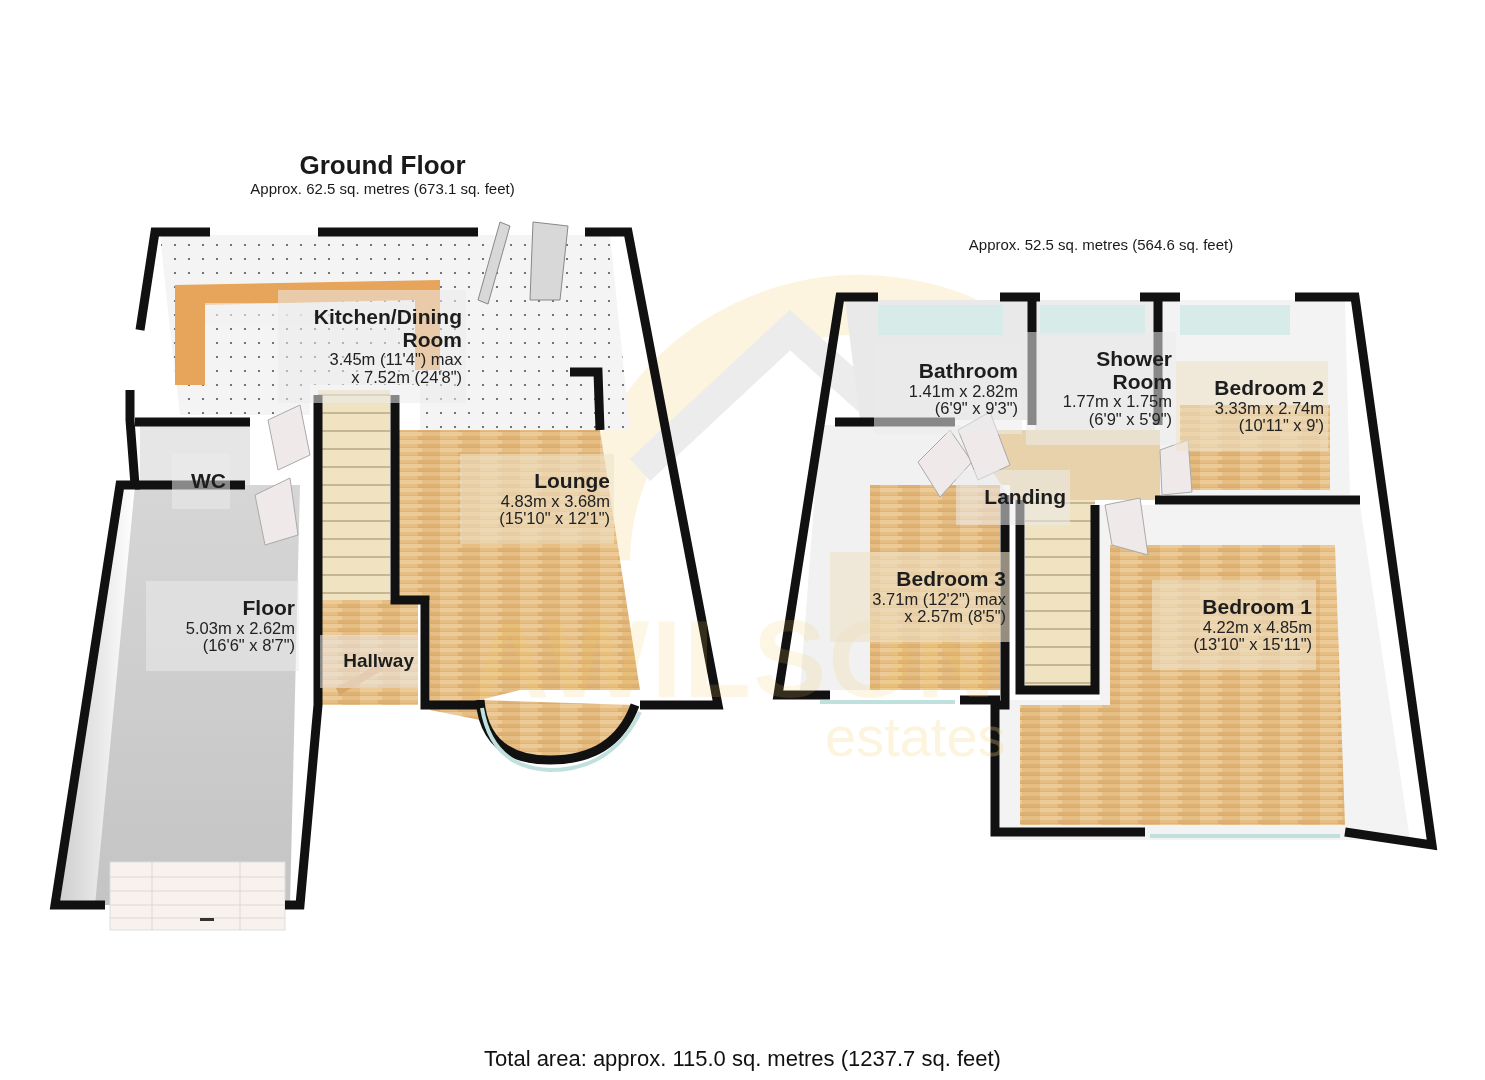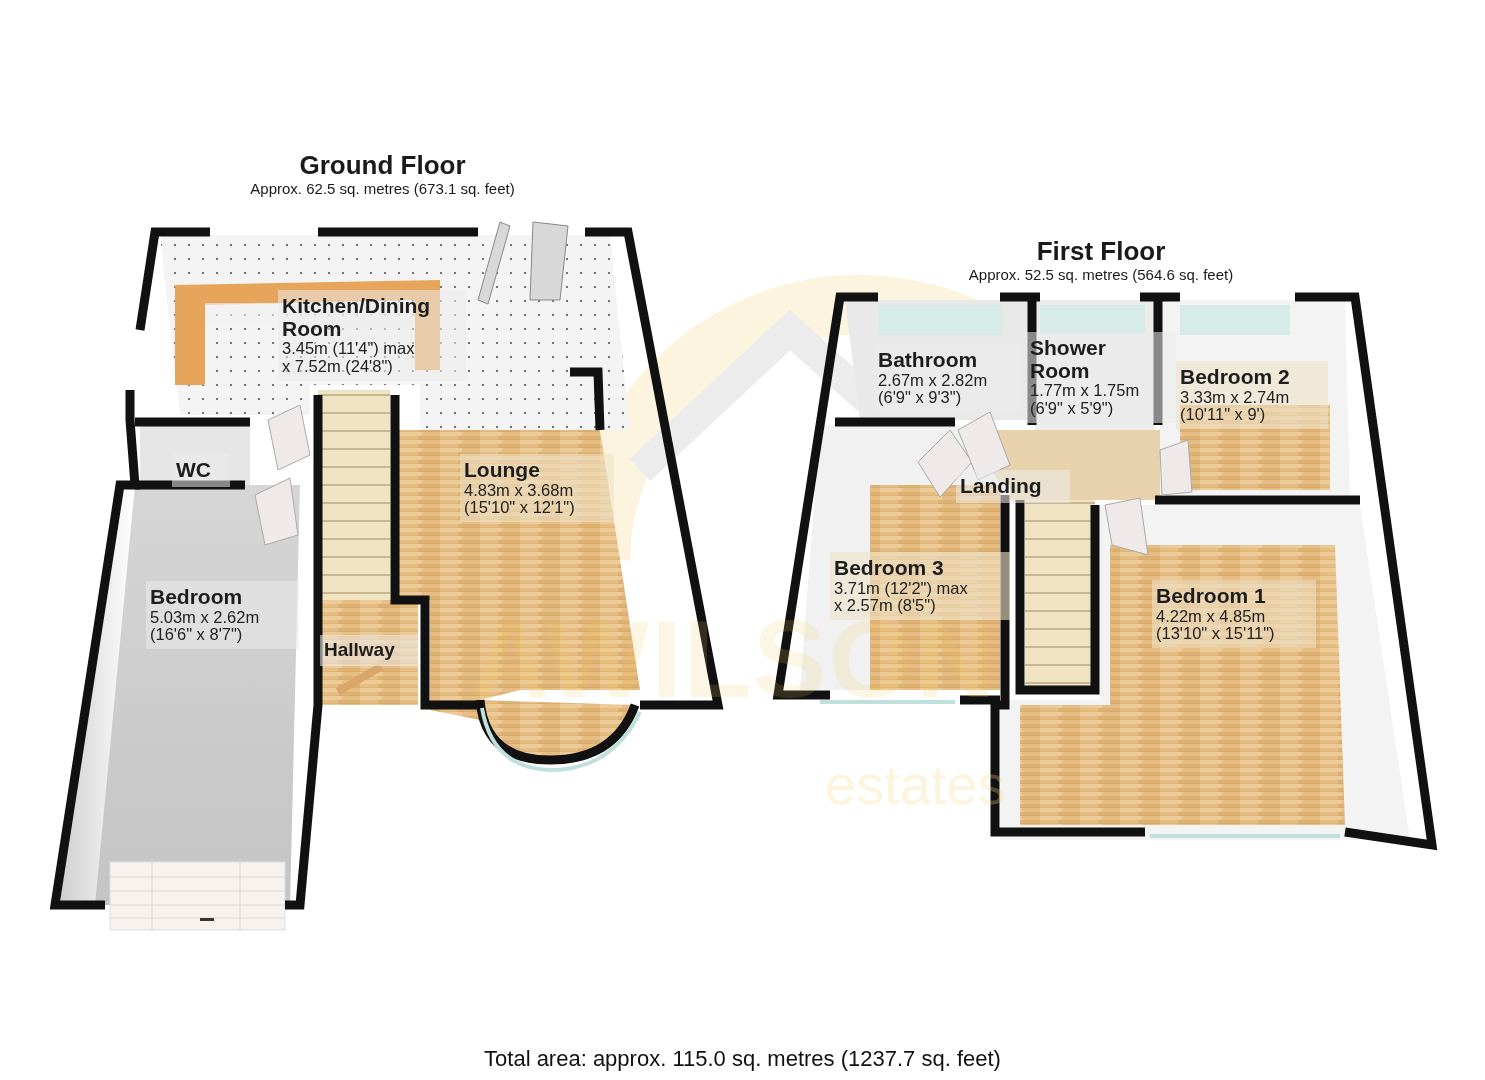--- a/index.html
+++ b/index.html
@@ -1,21 +1,21 @@
 <!DOCTYPE html>
 <html><head>
 <meta charset="utf-8">
 <style>
   html, body { margin: 0; padding: 0; background: #ffffff; }
   body { width: 1485px; height: 1080px; position: relative; overflow: hidden; font-family: "Liberation Sans", sans-serif; color: #1c1c1c; }
   .floor-title { position: absolute; text-align: center; }
   .floor-title .name { font-weight: bold; font-size: 26px; line-height: 30px; color: #1a1a1a; }
   .floor-title .area { font-size: 15px; line-height: 18px; color: #1a1a1a; }
   svg.plan { position: absolute; left: 0; top: 0; }
-  .label { position: absolute; text-align: left; background: rgba(235,235,235,0.55); padding: 5px 4px; line-height: 1.08; }
+  .label { position: absolute; text-align: right; background: rgba(235,235,235,0.55); padding: 16px 4px; line-height: 1.08; }
   .label.wood { background: rgba(238,225,200,0.6); }
   .label .rname { font-weight: bold; font-size: 21px; color: #1d1d1d; }
   .label .dim { font-size: 16.5px; color: #222; }
   .total { position: absolute; left: 0; width: 1485px; top: 1046px; text-align: center; font-size: 22px; color: #111; }
   .wm-text { position: absolute; font-size: 110px; letter-spacing: 2px; color: rgba(240,200,90,0.16); font-weight: normal; }
   .wm-sub { position: absolute; font-size: 56px; color: rgba(245,215,130,0.28); }
 </style>
 </head>
 <body>
 
@@ -143,57 +143,56 @@
     <line x1="1150" y1="836" x2="1340" y2="836" stroke="#bfe0dc" stroke-width="4"></line>
 
     <polygon points="918,462 950,430 972,462 940,497" fill="#efe9ea" stroke="#aaa"></polygon>
     <polygon points="958,430 990,412 1010,465 978,480" fill="#efe9ea" stroke="#aaa"></polygon>
     <polygon points="1105,505 1140,498 1148,555 1112,545" fill="#efe9ea" stroke="#aaa"></polygon>
     <polygon points="1160,450 1188,440 1192,492 1162,495" fill="#efe9ea" stroke="#aaa"></polygon>
   </g>
 </svg>
 
 <div class="wm-text" style="left:470px; top:595px;font-weight:bold;">AWILSON</div>
-<div class="wm-sub" style="left:825px; top:752px;text-align:center;">estates</div>
+<div class="wm-sub" style="left:825px; top:704px;text-align:center;">estates</div>
 
 <div class="floor-title" style="left:210px; top:150px; width:345px;">
   <div class="name">Ground Floor</div>
   <div class="area">Approx. 62.5 sq. metres (673.1 sq. feet)</div>
 </div>
 <div class="floor-title" style="left:925px; top:236px; width:352px;">
-  <div class="name">First Floor</div>
   <div class="area">Approx. 52.5 sq. metres (564.6 sq. feet)</div>
 </div>
 
 <div class="label" style="left:278px; top:290px; width:180px;">
   <div class="rname">Kitchen/Dining</div>
   <div class="rname">Room</div>
   <div class="dim">3.45m (11'4") max</div>
   <div class="dim">x 7.52m (24'8")</div>
 </div>
 <div class="label wood" style="left:460px; top:454px; width:146px;">
   <div class="rname">Lounge</div>
   <div class="dim">4.83m x 3.68m</div>
   <div class="dim">(15'10" x 12'1")</div>
 </div>
 <div class="label" style="left:172px; top:454px; width:50px;">
   <div class="rname">WC</div>
 </div>
 <div class="label" style="left:146px; top:581px; width:145px;">
-  <div class="rname">Bedroom</div>
+  <div class="rname">Floor</div>
   <div class="dim">5.03m x 2.62m</div>
   <div class="dim">(16'6" x 8'7")</div>
 </div>
 <div class="label" style="left:320px; top:635px; width:90px;">
   <div class="rname" style="font-size:19px;">Hallway</div>
 </div>
 
 <div class="label" style="left:874px; top:344px; width:140px;">
   <div class="rname">Bathroom</div>
-  <div class="dim">2.67m x 2.82m</div>
+  <div class="dim">1.41m x 2.82m</div>
   <div class="dim">(6'9" x 9'3")</div>
 </div>
 <div class="label" style="left:1026px; top:332px; width:142px;">
   <div class="rname">Shower</div>
   <div class="rname">Room</div>
   <div class="dim">1.77m x 1.75m</div>
   <div class="dim">(6'9" x 5'9")</div>
 </div>
 <div class="label wood" style="left:1176px; top:361px; width:144px;">
   <div class="rname">Bedroom 2</div>

